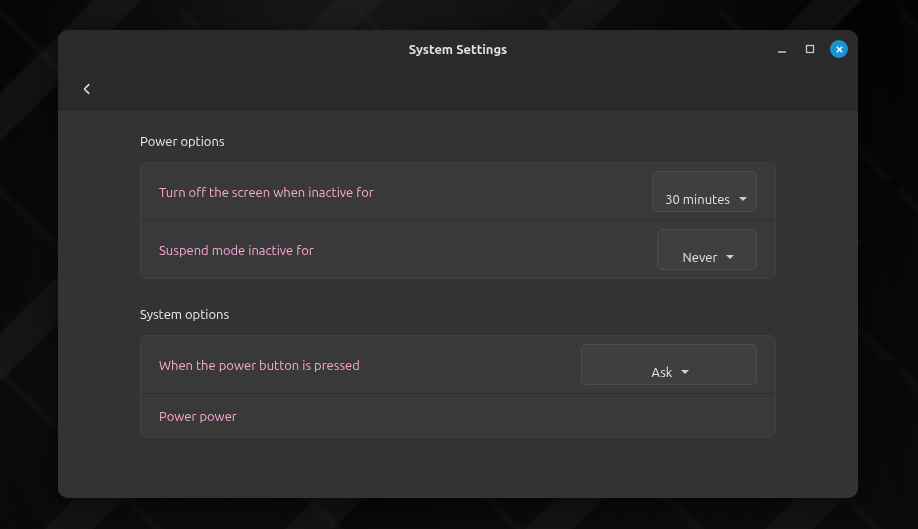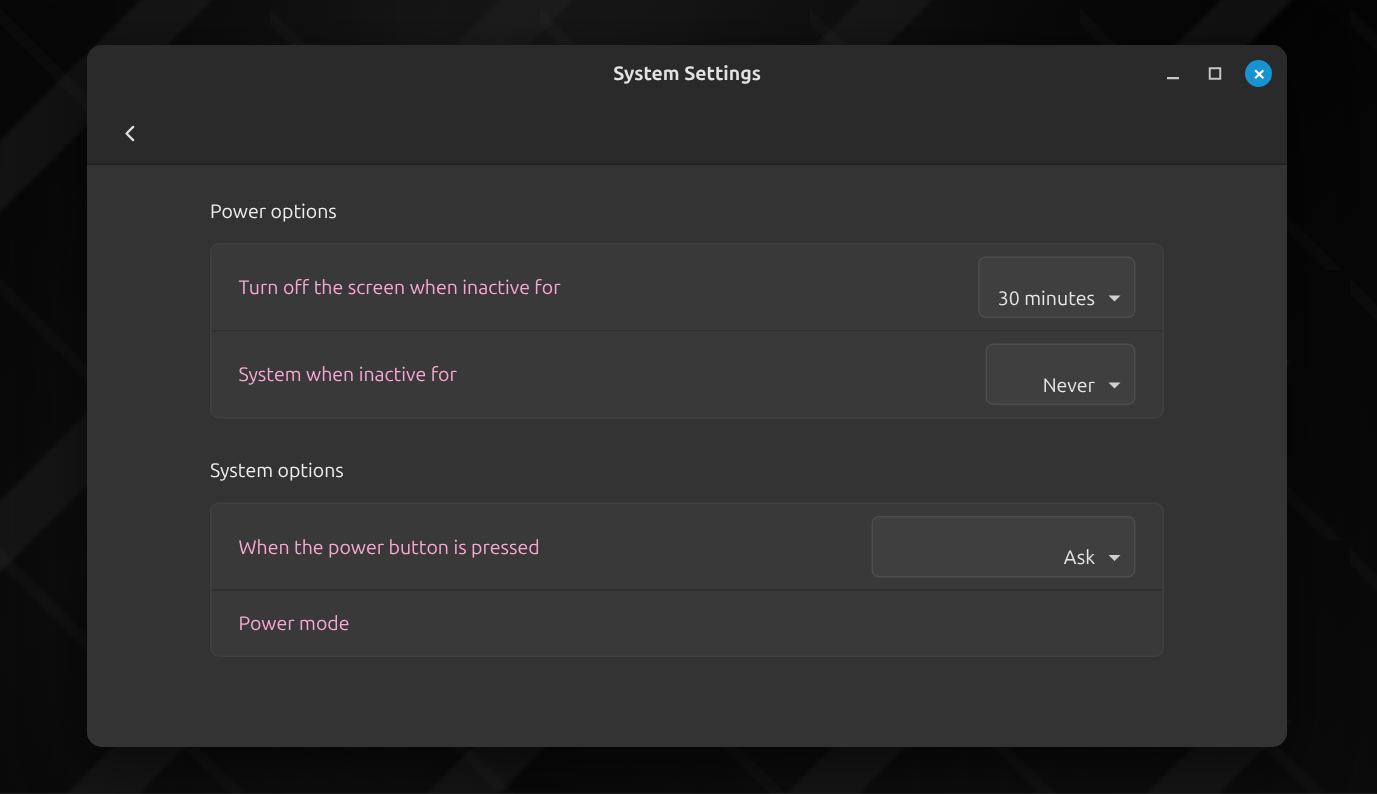--- a/index.html
+++ b/index.html
@@ -140,21 +140,21 @@
       border: 1px solid #4d4d4d;
       border-radius: 5px;
       padding: 20px 8px 5px 12px;
       color: #e6e6e6;
       font-size: 13px;
       display: flex;
       align-items: center;
       gap: 8px;
       cursor: pointer;
       min-width: 90px;
-      justify-content: flex-end;
+      justify-content: center;
     }
     .dropdown.wide {
       min-width: 176px;
     }
     .dropdown.mid {
       min-width: 100px;
     }
     .chev {
       display: inline-flex;
     }
@@ -208,21 +208,21 @@
             <span>30 minutes</span>
             <span class="chev">
                 <svg width="10" height="8" viewBox="0 0 10 8">
                   <path d="M1 2 L5 6 L9 2 Z" fill="#cfcfcf"></path>
                 </svg>
               </span>
           </div>
         </div>
 
         <div class="option-row">
-          <span class="option-label">System when inactive for</span>
+          <span class="option-label">Suspend mode inactive for</span>
           <div class="dropdown mid">
             <span>Never</span>
             <span class="chev">
                 <svg width="10" height="8" viewBox="0 0 10 8">
                   <path d="M1 2 L5 6 L9 2 Z" fill="#cfcfcf"></path>
                 </svg>
               </span>
           </div>
         </div>
 
@@ -239,20 +239,20 @@
             <span>Ask</span>
             <span class="chev">
                 <svg width="10" height="8" viewBox="0 0 10 8">
                   <path d="M1 2 L5 6 L9 2 Z" fill="#cfcfcf"></path>
                 </svg>
               </span>
           </div>
         </div>
 
         <div class="option-row">
-          <span class="option-label">Power mode</span>
+          <span class="option-label">Power power</span>
         </div>
 
       </div>
     </div>
 
   </div>
 </div>
 
 </body></html>

